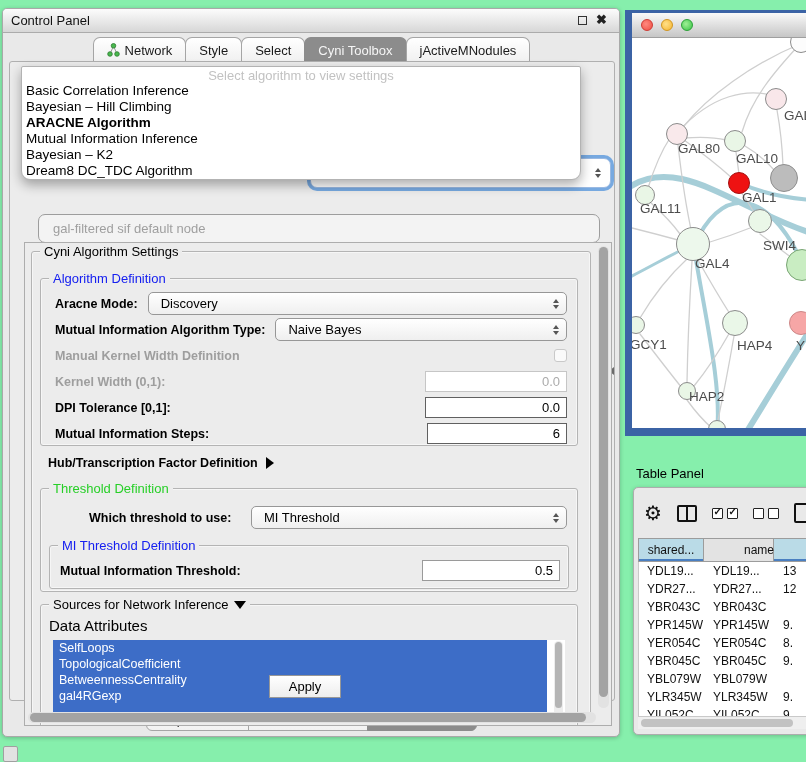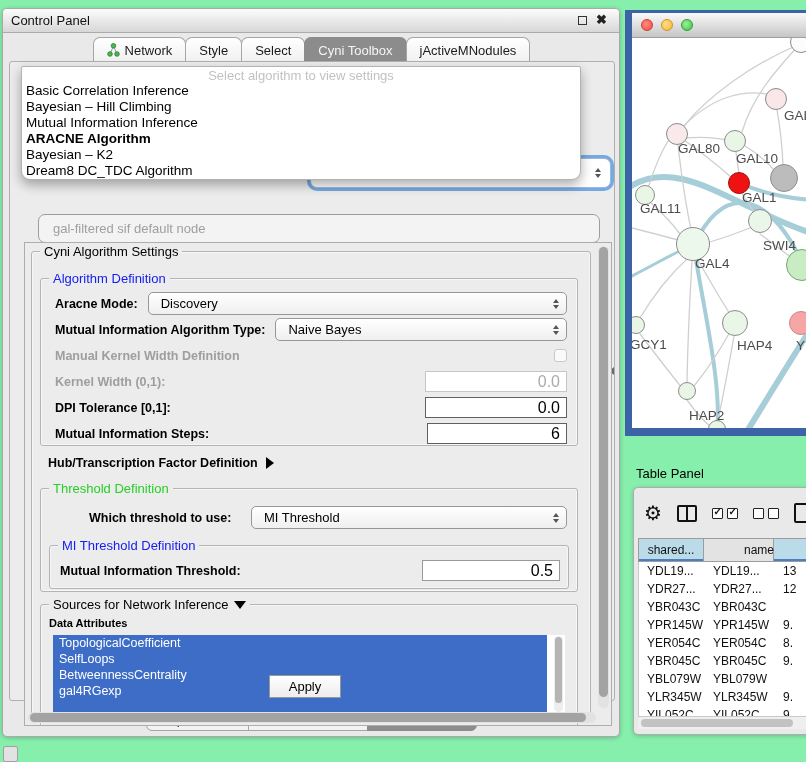--- a/index.html
+++ b/index.html
@@ -79,38 +79,38 @@
 
   .combo { height:23px; background:linear-gradient(#ffffff,#efefef); border:1px solid #979797;
       border-radius:5px; display:flex; align-items:center; font-size:13px; color:#000;
       padding:0 7px 0 12px; }
   .combo .cval { flex:1; white-space:nowrap; overflow:hidden; }
   .stepper { display:flex; flex-direction:column; gap:2px; align-items:center; }
   .stepper i { display:block; width:0; height:0; border-left:3.5px solid transparent; border-right:3.5px solid transparent; }
   .stepper .up { border-bottom:4px solid #555; }
   .stepper .dn { border-top:4px solid #555; }
 
-  .numfield { height:21px; background:#fff; border:1px solid #9a9a9a; font-size:16px;
+  .numfield { height:21px; background:#fff; border:1px solid #9a9a9a; font-size:13px;
       text-align:right; padding:0 6px; color:#000; font-family:"Liberation Sans",sans-serif; }
   .numfield.strong { border:1.5px solid #606060; }
   .numfield.dis { color:#ababab; border-color:#c6c6c6; }
 
   .chk { width:13px; height:13px; border:1px solid #c9c9c9; border-radius:3px; background:#fafafa; }
 
   #hub-row { position:absolute; left:16px; top:204px; display:flex; align-items:center; gap:8px; }
   #hub-row .flbl { font-weight:bold; font-size:12.5px; }
   .tri-right { width:0; height:0; border-top:6px solid transparent; border-bottom:6px solid transparent; border-left:8px solid #000; }
   .tri-down { width:0; height:0; border-left:6px solid transparent; border-right:6px solid transparent; border-top:8px solid #000; }
 
   #thr-group { position:absolute; left:8px; top:236px; width:538px; height:104px; padding:16px 10px 0 48px; }
   #thr-group .combo { width:316px; }
   #mi-group { position:absolute; left:8px; top:56px; width:520px; height:44px; padding:12px 8px 0 10px; }
 
   #src-group { position:absolute; left:8px; top:352px; width:538px; height:130px; padding:10px 10px 0 8px; }
-  #data-attr-lbl { font-size:11px; font-weight:bold; margin:2px 0 6px 0; }
+  #data-attr-lbl { font-size:15px; font-weight:normal; margin:2px 0 6px 0; }
   #attr-list { position:relative; margin-left:4px; width:512px; height:80px; background:#fff; overflow:hidden; }
   .attr-item { height:16px; line-height:16px; background:#3d6dc7; color:#fff; font-size:12.5px; padding-left:6px; width:494px; }
   .attr-item.partial { height:14px; }
   #list-vtrack { position:absolute; right:2px; top:1px; width:9px; height:76px; background:#ededed; border-radius:5px; }
   #list-vthumb { position:absolute; left:1px; top:1px; width:7px; height:66px; background:#b5b5b5; border-radius:4px; }
 
   #apply-btn { position:absolute; left:266px; top:666px; width:72px; height:23px; z-index:7;
       background:linear-gradient(#ffffff,#ededed); border:1px solid #979797; border-radius:0;
       font-size:13px; color:#000; display:flex; align-items:center; justify-content:center; }
 
@@ -296,22 +296,22 @@
           </div>
 
           <div class="gbox" id="src-group">
             <span class="legend">
               <span>Sources for Network Inference</span>
               <span class="tri-down"></span>
             </span>
             <div id="data-attr-lbl">Data Attributes</div>
             <div id="attr-list">
 
-            <div class="attr-item">TopologicalCoefficient</div>
-                <div class="attr-item">SelfLoops</div>
+            <div class="attr-item">SelfLoops</div>
+                <div class="attr-item">TopologicalCoefficient</div>
                 <div class="attr-item">BetweennessCentrality</div>
                 <div class="attr-item">gal4RGexp</div>
                 <div class="attr-item partial"></div>
                 <div id="list-vtrack">
                   <div id="list-vthumb"></div>
                 </div>
               </div>
           </div>
         </div>
 
@@ -330,22 +330,22 @@
         <div class="btab">Impute Data</div>
         <div class="btab">Discretize Data</div>
         <div class="btab sel">Infer Network</div>
       </div>
 
     <div id="algo-popup">
       <div id="popup-hint">Select algorithm to view settings</div>
       <div id="popup-items">
           <div class="dd-item">Basic Correlation Inference</div>
           <div class="dd-item">Bayesian – Hill Climbing</div>
+          <div class="dd-item b">ARACNE Algorithm</div>
           <div class="dd-item">Mutual Information Inference</div>
-          <div class="dd-item b">ARACNE Algorithm</div>
           <div class="dd-item">Bayesian – K2</div>
           <div class="dd-item">Dream8 DC_TDC Algorithm</div>
         </div>
     </div>
   </div>
 
   <div id="net-win">
     <div id="net-titlebar">
       <span class="light red"></span>
       <span class="light yellow"></span>
@@ -399,21 +399,21 @@
         <div class="nlabel" style="left: 131px; top: 200px;">SWI4</div>
         <div class="node" style="left: 44px; top: 189px; height: 34px; width: 34px; background: rgb(237, 248, 236);"></div>
         <div class="nlabel" style="left: 63px; top: 218px;">GAL4</div>
         <div class="node" style="left: -5px; top: 278px; height: 18px; width: 18px; background: rgb(233, 246, 230);"></div>
         <div class="nlabel" style="left: -2px; top: 299px;">GCY1</div>
         <div class="node" style="left: 90px; top: 272px; height: 26px; width: 26px; background: rgb(234, 247, 232);"></div>
         <div class="nlabel" style="left: 105px; top: 300px;">HAP4</div>
         <div class="node" style="left: 157px; top: 273px; height: 24px; width: 24px; background: rgb(246, 166, 166); border-color: rgb(204, 136, 136);"></div>
         <div class="nlabel" style="left: 164px; top: 300px;">Y</div>
         <div class="node" style="left: 46px; top: 344px; height: 18px; width: 18px; background: rgb(233, 246, 230);"></div>
-        <div class="nlabel" style="left: 57px; top: 370px;">HAP2</div>
+        <div class="nlabel" style="left: 57px; top: 351px;">HAP2</div>
         <div class="node" style="left: 76px; top: 382px; height: 18px; width: 18px; background: rgb(233, 246, 230);"></div>
       </div>
   </div>
 
   <div id="table-panel-title">Table Panel</div>
 
   <div id="table-win">
     <div id="tbl-toolbar">
       <span id="gear-ico"></span>
       <span id="splitcol-ico"></span>

